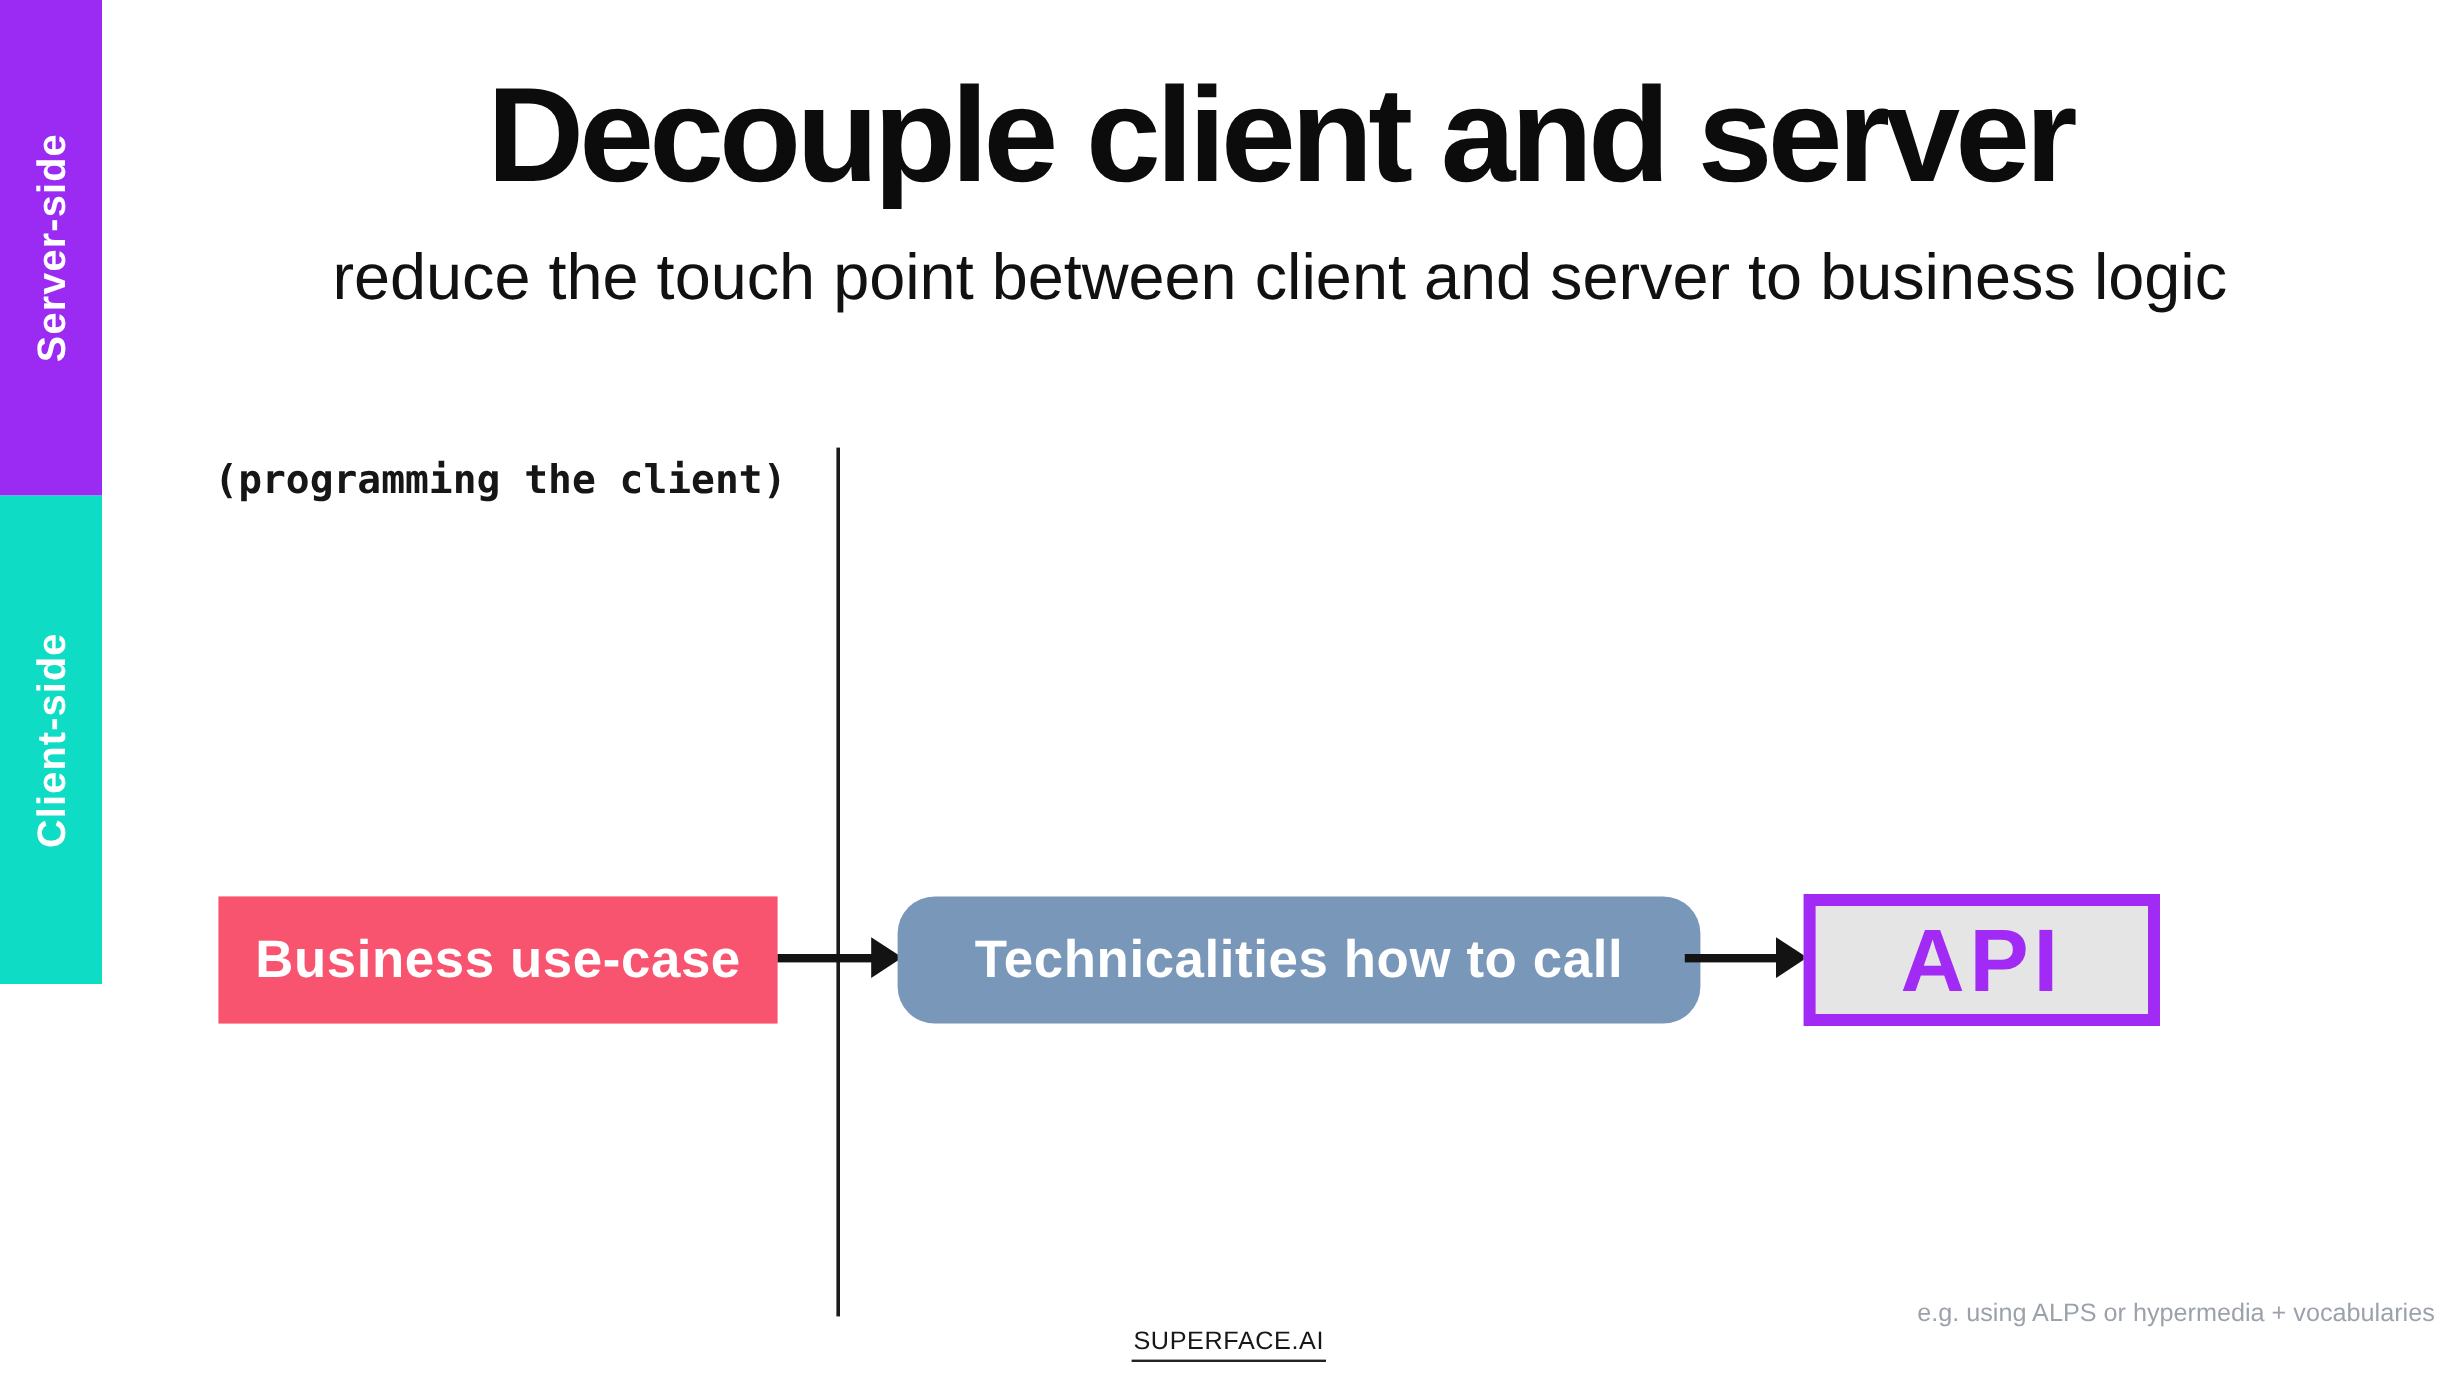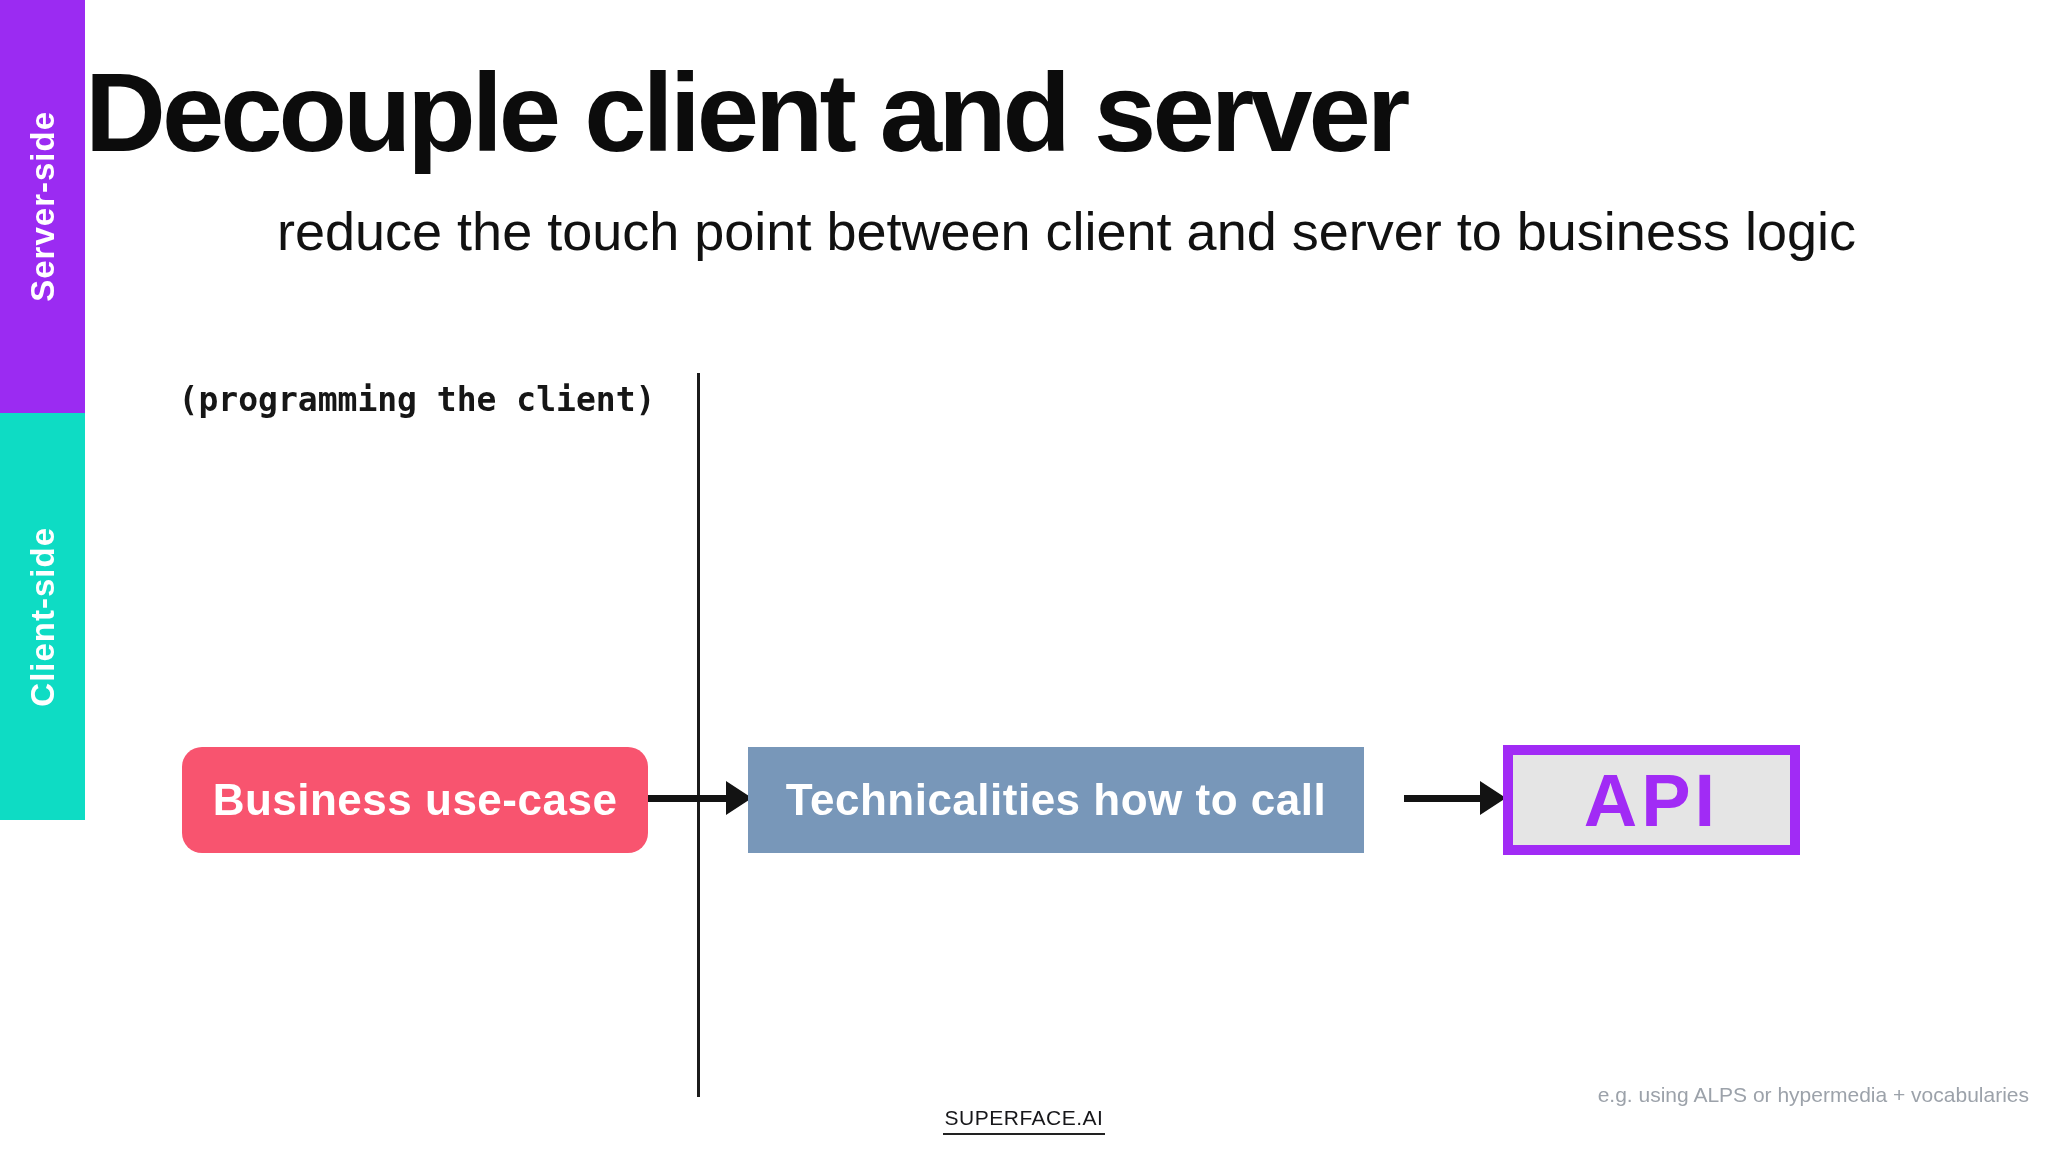--- a/index.html
+++ b/index.html
@@ -23,20 +23,21 @@
     transform:rotate(180deg);
     color:#ffffff;
     font-weight:700;
     font-size:33px;
     letter-spacing:1px;
   }
 
   
   .title {
     position:absolute; left:85px; right:0; top:48px;
+    text-align:center;
     font-size:112px; font-weight:600;
     letter-spacing:-4px;
     color:#0c0c0c;
   }
   .subtitle {
     position:absolute; left:85px; right:0; top:200px;
     text-align:center;
     font-size:54px; font-weight:400;
     color:#111111;
   }
@@ -59,22 +60,22 @@
     background:#1b1b1b;
   }
 
   
   .node {
     position:absolute; top:747px; height:106px;
     display:flex; align-items:center; justify-content:center;
     color:#ffffff; font-weight:700; font-size:44px;
     letter-spacing:0.5px;
   }
-  #node-business { left:182px;  width:466px;border-radius:20px; }
-  #node-tech     { left:748px;  width:616px; }
+  #node-business { left:182px;  width:466px; }
+  #node-tech     { left:748px;  width:669px;border-radius:31px; }
   #node-api {
     left:1503px; top:745px; width:297px; height:110px;
     background:#e5e5e5;
     border:10px solid; 
     font-weight:700; font-size:74px; letter-spacing:4px;
   }
 
   
   .arrow { position:absolute; top:781px; height:34px; }
   #arrow-1 { left:648px;  width:104px; }

